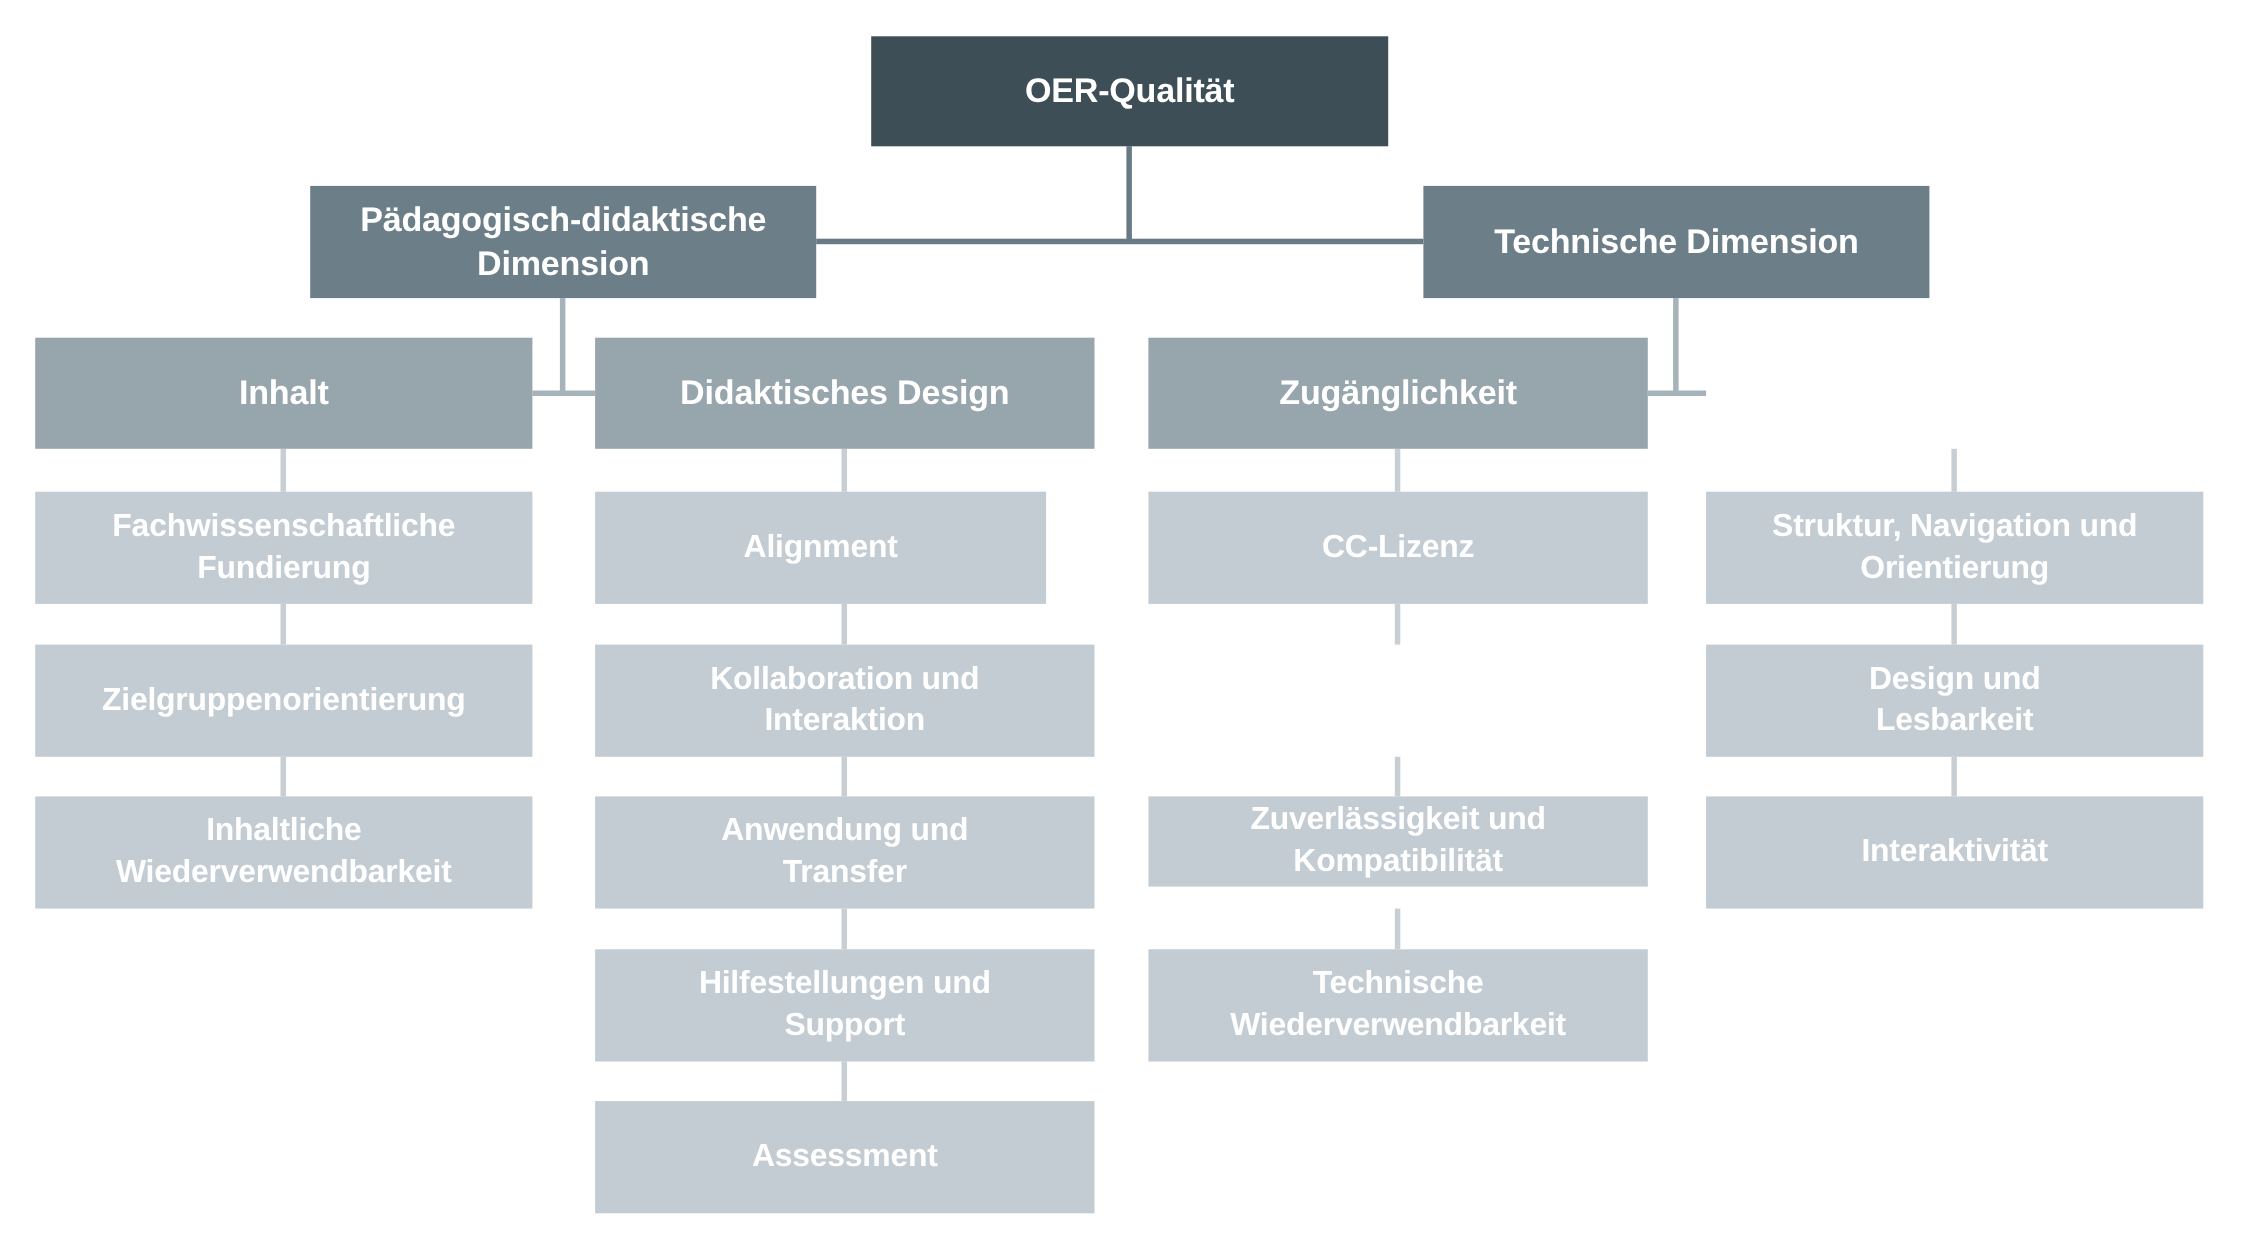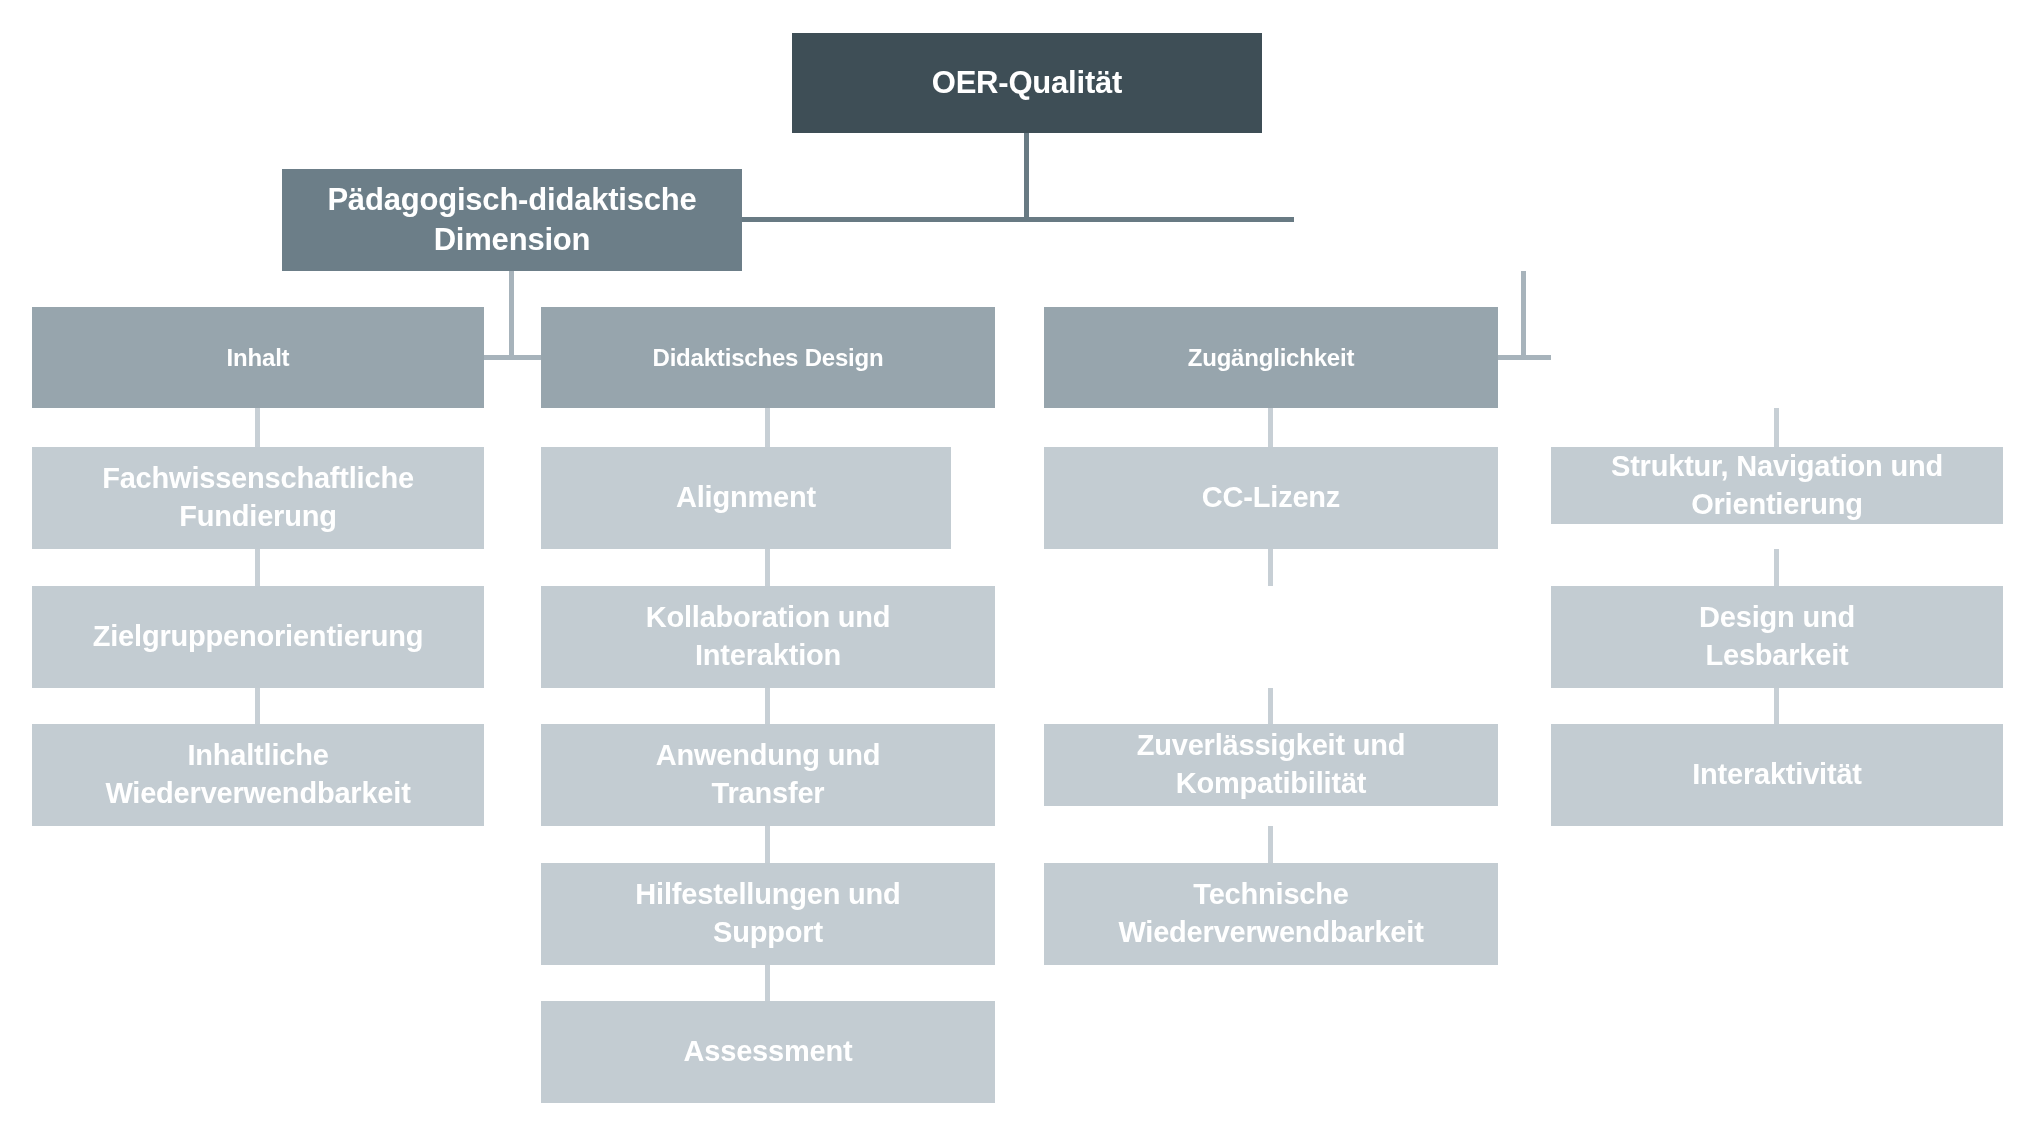--- a/index.html
+++ b/index.html
@@ -17,21 +17,21 @@
     color:#ffffff;
     font-weight:bold;
     white-space:pre-line;
     line-height:1.3;
     letter-spacing:-0.2px;
     box-sizing:border-box;
     padding:0 10px;
   }
   .root-node{background:var(--c-root);font-size:31px;}
   .dim-node{background:var(--c-dim);font-size:31px;}
-  .cat-node{background:var(--c-cat);font-size:24px;}
+  .cat-node{background:var(--c-cat);font-size:31px;}
   .sub-node{background:var(--c-sub);font-size:29px;}
   .conn{position:absolute;}
   .conn-dark{background:var(--c-conn-dark);}
   .conn-mid{background:var(--c-conn-mid);}
   .conn-light{background:var(--c-conn-light);}
 </style>
 </head>
 <body>
 
 <div class="canvas">
@@ -60,20 +60,21 @@
   <div class="conn conn-light" style="left:1268px;top:826px;width:5px;height:37px"></div>
 
   <div class="conn conn-light" style="left:1774px;top:408px;width:5px;height:39px"></div>
   <div class="conn conn-light" style="left:1774px;top:549px;width:5px;height:37px"></div>
   <div class="conn conn-light" style="left:1774px;top:688px;width:5px;height:36px"></div>
 
   <div class="node root-node" style="left:792px;top:33px;width:470px;height:100px">OER-Qualität</div>
 
   <div class="node dim-node" style="left:282px;top:169px;width:460px;height:102px">Pädagogisch-didaktische
 Dimension</div>
+  <div class="node dim-node" style="left:1294px;top:169px;width:460px;height:102px">Technische Dimension</div>
 
   <div class="node cat-node" style="left:32px;top:307px;width:452px;height:101px">Inhalt</div>
   <div class="node cat-node" style="left:541px;top:307px;width:454px;height:101px">Didaktisches Design</div>
   <div class="node cat-node" style="left:1044px;top:307px;width:454px;height:101px">Zugänglichkeit</div>
 
   <div class="node sub-node" style="left:32px;top:447px;width:452px;height:102px">Fachwissenschaftliche
 Fundierung</div>
   <div class="node sub-node" style="left:32px;top:586px;width:452px;height:102px">Zielgruppenorientierung</div>
   <div class="node sub-node" style="left:32px;top:724px;width:452px;height:102px">Inhaltliche
 Wiederverwendbarkeit</div>
@@ -86,19 +87,19 @@
   <div class="node sub-node" style="left:541px;top:863px;width:454px;height:102px">Hilfestellungen und
 Support</div>
   <div class="node sub-node" style="left:1044px;top:447px;width:454px;height:102px">CC-Lizenz</div>
 
   <div class="node sub-node" style="left:541px;top:1001px;width:454px;height:102px">Assessment</div>
   <div class="node sub-node" style="left:1044px;top:724px;width:454px;height:82px">Zuverlässigkeit und
 Kompatibilität</div>
   <div class="node sub-node" style="left:1044px;top:863px;width:454px;height:102px">Technische
 Wiederverwendbarkeit</div>
 
-  <div class="node sub-node" style="left:1551px;top:447px;width:452px;height:77px">Struktur, Navigation und
+  <div class="node sub-node" style="left:1551px;top:447px;width:452px;height:102px">Struktur, Navigation und
 Orientierung</div>
   <div class="node sub-node" style="left:1551px;top:586px;width:452px;height:102px">Design und
 Lesbarkeit</div>
   <div class="node sub-node" style="left:1551px;top:724px;width:452px;height:102px">Interaktivität</div>
 
 </div>
 
 </body></html>

